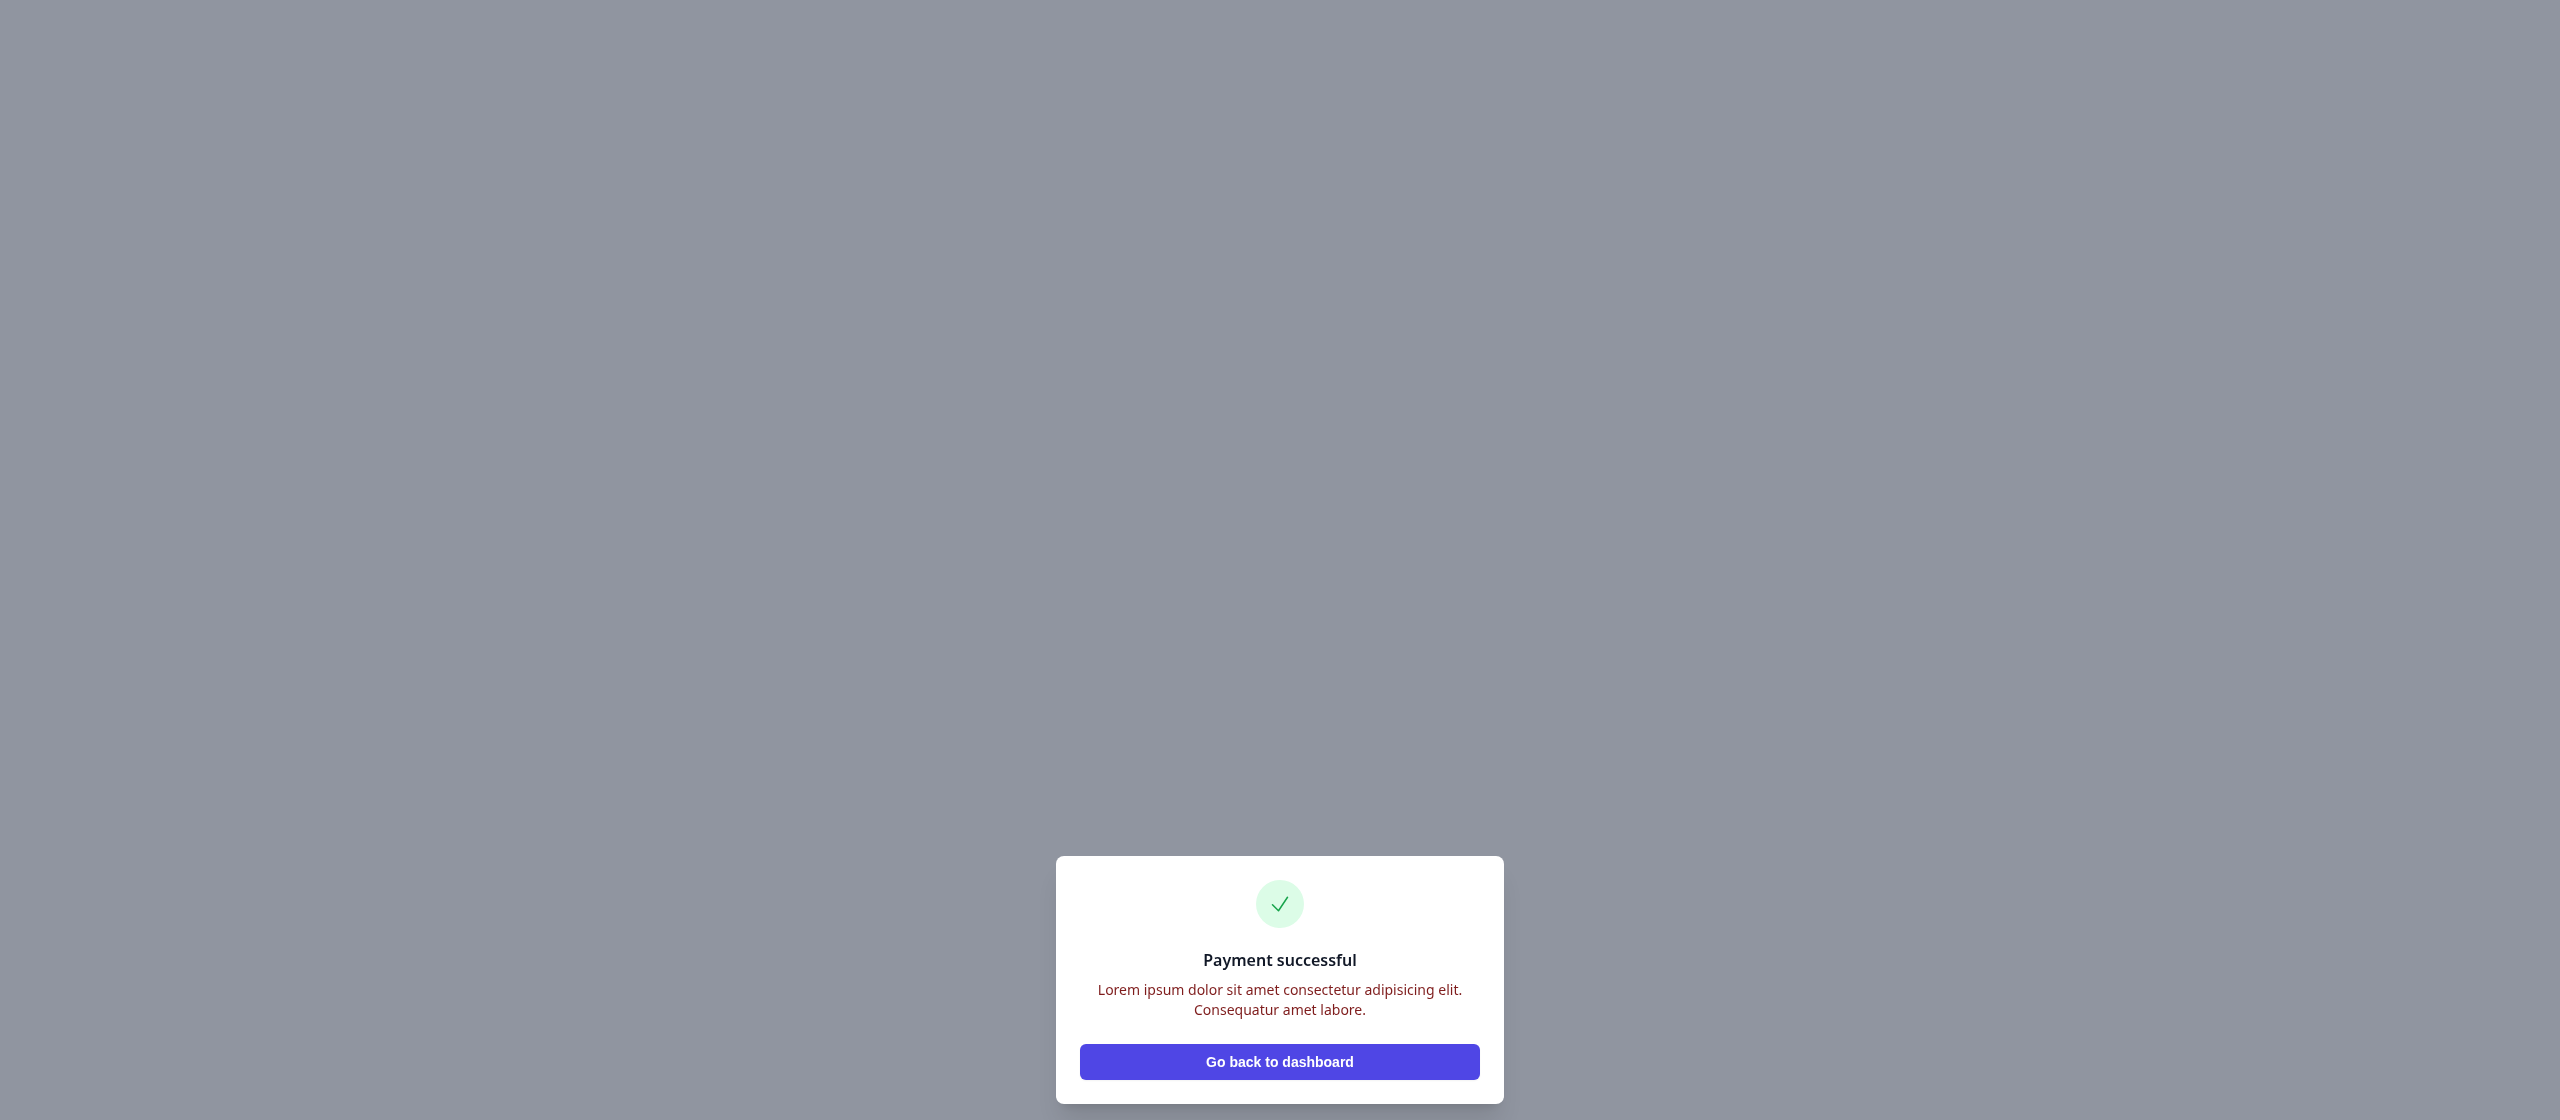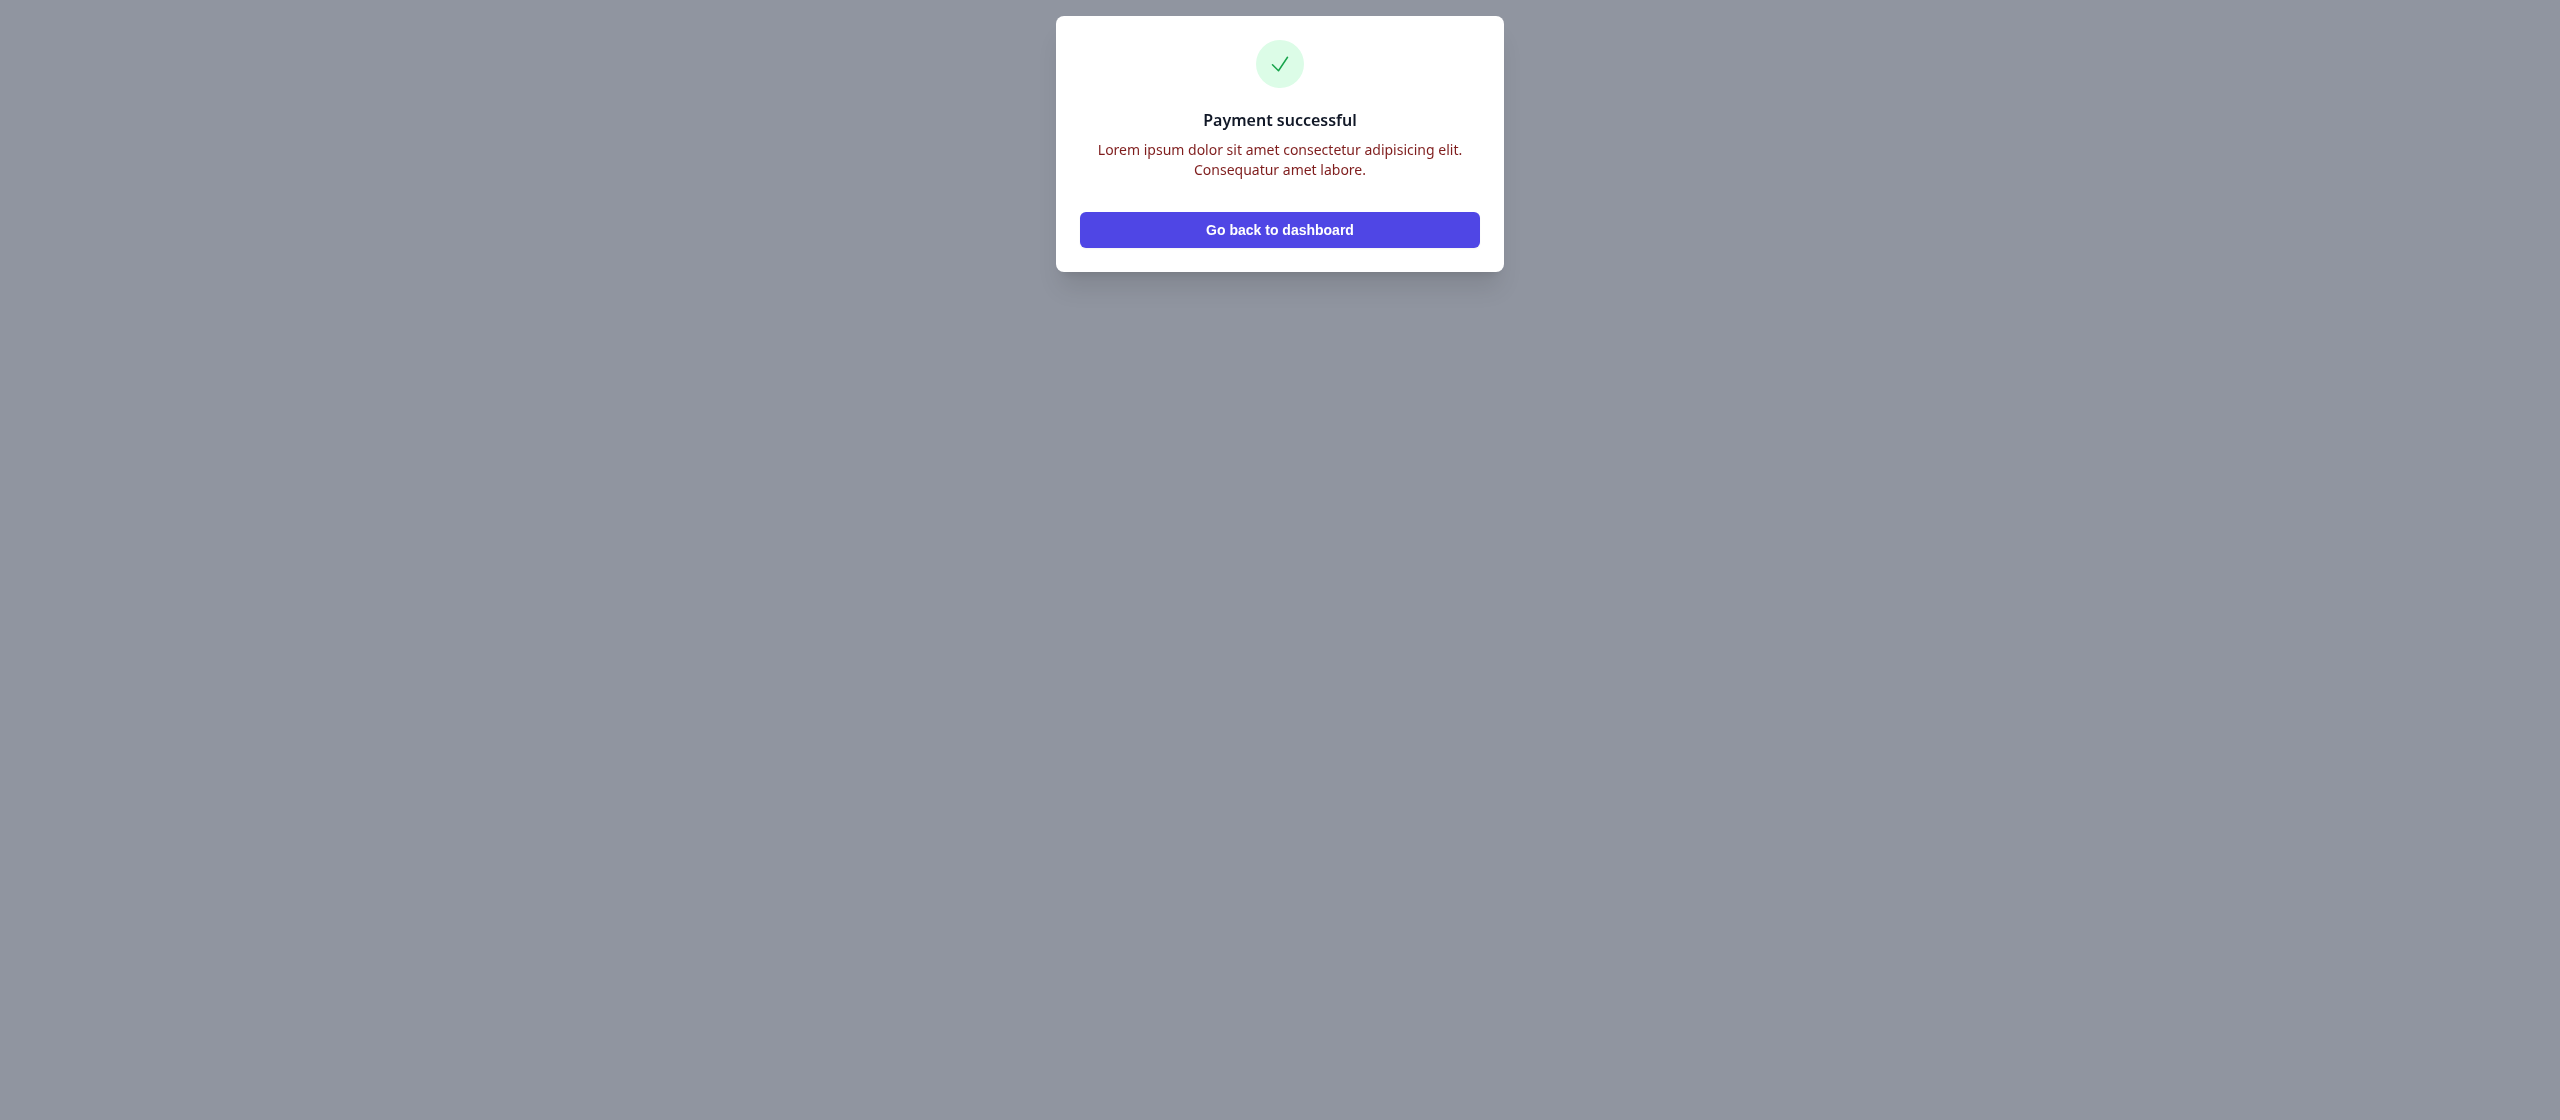--- a/index.html
+++ b/index.html
@@ -24,21 +24,21 @@
       opacity: 0.75;
     }
 
     .dialog-container {
       position: fixed;
       inset: 0;
       z-index: 10;
       overflow-y: auto;
       display: flex;
       min-height: 100%;
-      align-items: flex-start;
+      align-items: flex-end;
       justify-content: center;
       padding: 16px;
     }
 
     .dialog-panel {
       position: relative;
       background-color: #fff;
       border-radius: 8px;
       box-shadow: 0 20px 25px -5px rgba(0,0,0,0.1), 0 8px 10px -6px rgba(0,0,0,0.1);
       padding: 24px;
@@ -100,21 +100,20 @@
       border-radius: 6px;
       background-color: rgb(79, 70, 229);
       padding: 8px 12px;
       font-size: 14px;
       line-height: 20px;
       font-weight: 600;
       color: #fff;
       border: none;
       cursor: pointer;
       box-shadow: 0 1px 2px 0 rgba(0,0,0,0.05);
-      margin-top: 8px;
     }
   </style>
 </head>
 <body>
 
 <div class="backdrop"></div>
 
 <div class="dialog-container">
   <div class="dialog-panel">
     <div>

